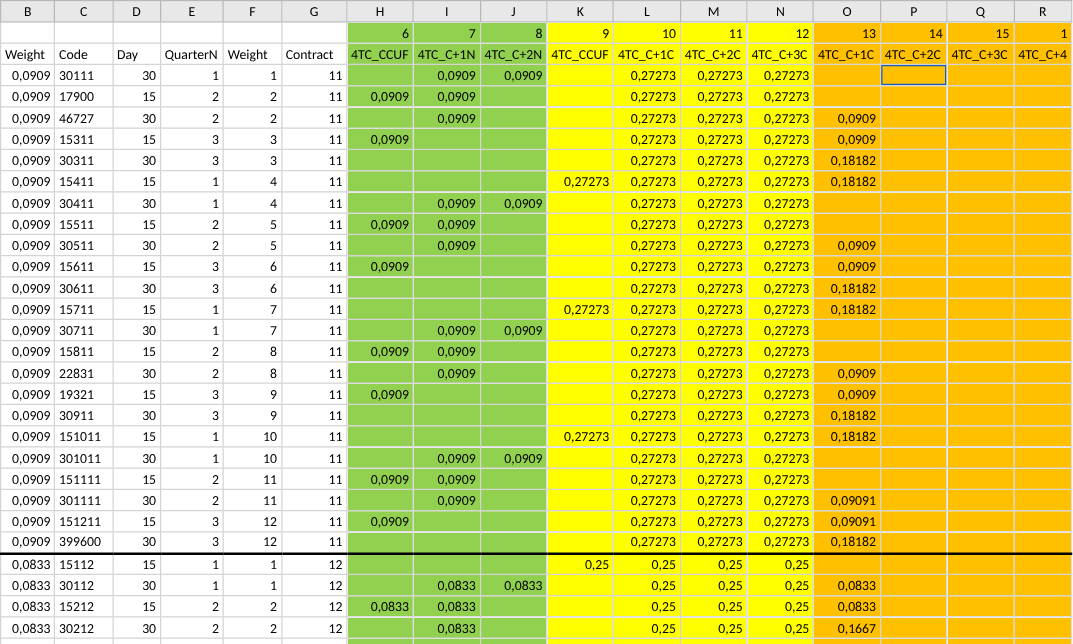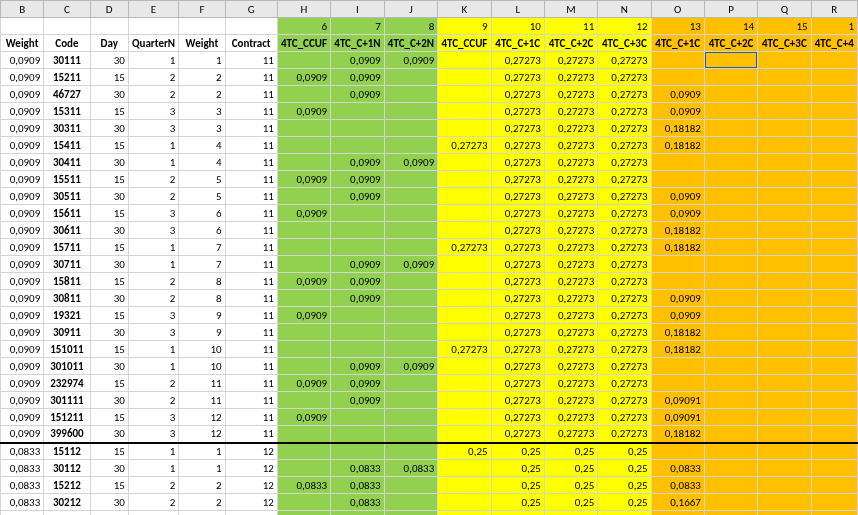--- a/index.html
+++ b/index.html
@@ -27,21 +27,21 @@
       text-overflow: clip;
     }
     .hdr {
       background: #e8e8e8;
       text-align: center;
       font-weight: normal;
       color: #000;
       border-color:#b8b8b8;
     }
     .num { text-align: right; }
-    .txt { text-align: center; font-weight: bold; }
+    .txt { text-align: left; }
     .green { background: #92d050; }
     .yellow { background: #ffff00; }
     .orange { background: #ffc000; }
     .selected {
       position: relative;
     }
     .selected::after{
       content:"";
       position:absolute;
       inset:-1px;
@@ -126,21 +126,21 @@
       <div class="cell c-L yellow num">0,27273</div>
       <div class="cell c-M yellow num">0,27273</div>
       <div class="cell c-N yellow num">0,27273</div>
       <div class="cell c-O orange num"></div>
       <div class="cell c-P orange num selected"></div>
       <div class="cell c-Q orange num"></div>
       <div class="cell c-R orange num"></div>
     </div>
     <div class="row">
       <div class="cell c-B num">0,0909</div>
-      <div class="cell c-C txt">15211</div>
+      <div class="cell c-C txt">17900</div>
       <div class="cell c-D num">15</div>
       <div class="cell c-E num">2</div>
       <div class="cell c-F num">2</div>
       <div class="cell c-G num">11</div>
       <div class="cell c-H green num">0,0909</div>
       <div class="cell c-I green num">0,0909</div>
       <div class="cell c-J green num"></div>
       <div class="cell c-K yellow num"></div>
       <div class="cell c-L yellow num">0,27273</div>
       <div class="cell c-M yellow num">0,27273</div>
@@ -373,21 +373,21 @@
       <div class="cell c-L yellow num">0,27273</div>
       <div class="cell c-M yellow num">0,27273</div>
       <div class="cell c-N yellow num">0,27273</div>
       <div class="cell c-O orange num"></div>
       <div class="cell c-P orange num"></div>
       <div class="cell c-Q orange num"></div>
       <div class="cell c-R orange num"></div>
     </div>
     <div class="row">
       <div class="cell c-B num">0,0909</div>
-      <div class="cell c-C txt">30811</div>
+      <div class="cell c-C txt">22831</div>
       <div class="cell c-D num">30</div>
       <div class="cell c-E num">2</div>
       <div class="cell c-F num">8</div>
       <div class="cell c-G num">11</div>
       <div class="cell c-H green num"></div>
       <div class="cell c-I green num">0,0909</div>
       <div class="cell c-J green num"></div>
       <div class="cell c-K yellow num"></div>
       <div class="cell c-L yellow num">0,27273</div>
       <div class="cell c-M yellow num">0,27273</div>
@@ -468,21 +468,21 @@
       <div class="cell c-L yellow num">0,27273</div>
       <div class="cell c-M yellow num">0,27273</div>
       <div class="cell c-N yellow num">0,27273</div>
       <div class="cell c-O orange num"></div>
       <div class="cell c-P orange num"></div>
       <div class="cell c-Q orange num"></div>
       <div class="cell c-R orange num"></div>
     </div>
     <div class="row">
       <div class="cell c-B num">0,0909</div>
-      <div class="cell c-C txt">232974</div>
+      <div class="cell c-C txt">151111</div>
       <div class="cell c-D num">15</div>
       <div class="cell c-E num">2</div>
       <div class="cell c-F num">11</div>
       <div class="cell c-G num">11</div>
       <div class="cell c-H green num">0,0909</div>
       <div class="cell c-I green num">0,0909</div>
       <div class="cell c-J green num"></div>
       <div class="cell c-K yellow num"></div>
       <div class="cell c-L yellow num">0,27273</div>
       <div class="cell c-M yellow num">0,27273</div>

